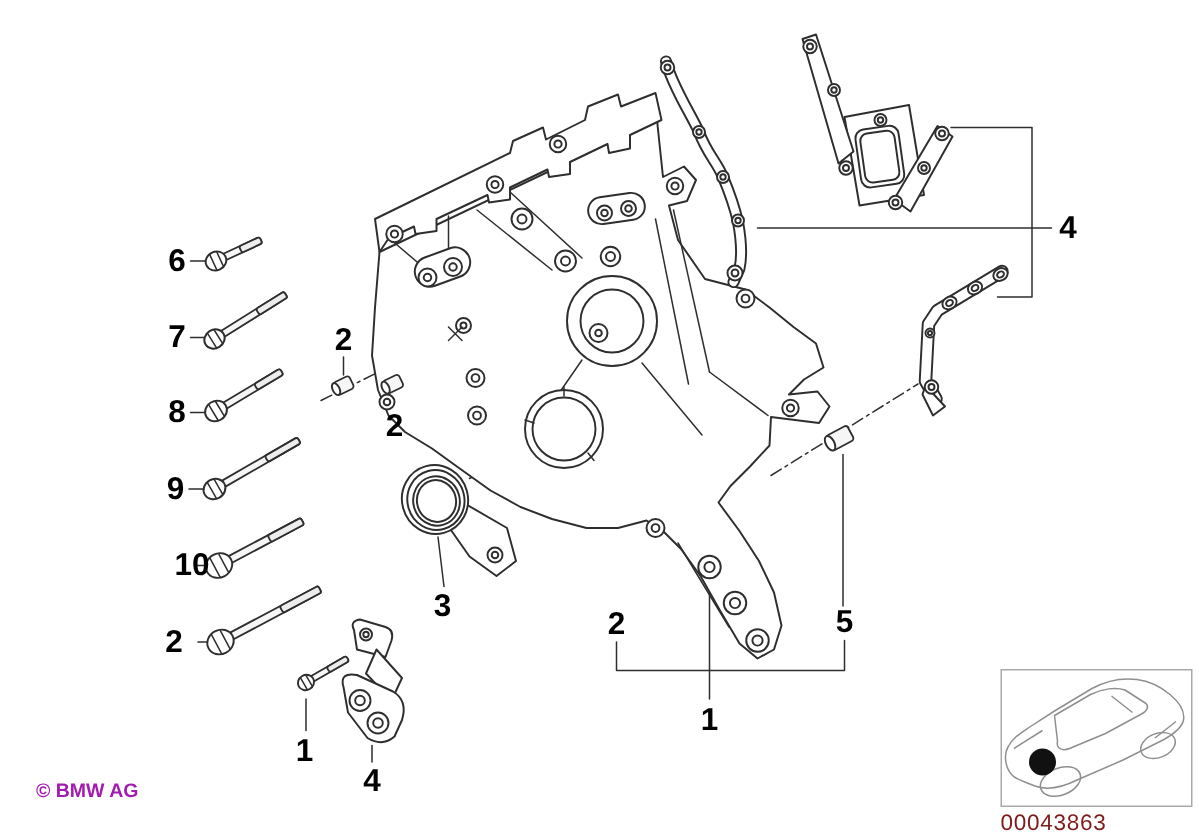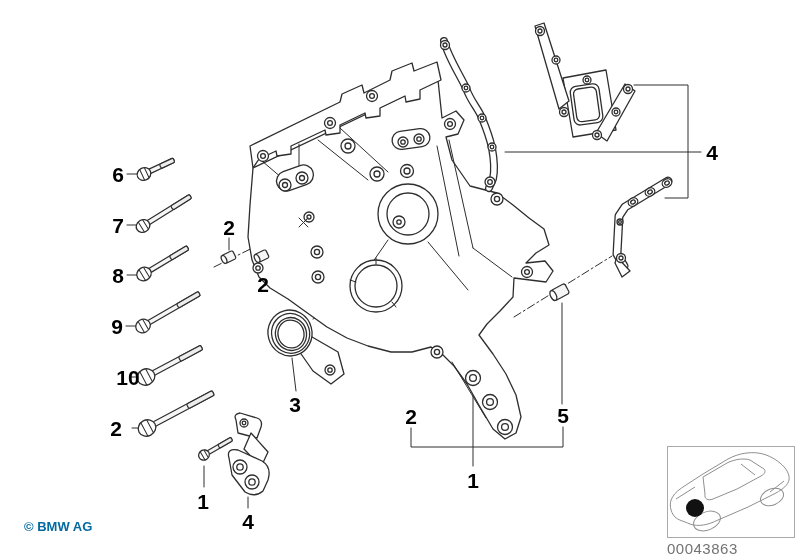--- a/index.html
+++ b/index.html
@@ -12,22 +12,22 @@
   .s   {fill:none;stroke:var(--line,#333);stroke-width:1.2;stroke-linecap:round;stroke-linejoin:round;}
   .thin{stroke-width:1;}
   .band {fill:none;stroke:var(--line,#333);stroke-width:8;stroke-linecap:round;stroke-linejoin:round;}
   .bandw{fill:none;stroke:#fff;stroke-width:5.4;stroke-linecap:round;stroke-linejoin:round;}
   .band2 {fill:none;stroke:var(--line,#333);stroke-width:9;stroke-linecap:round;stroke-linejoin:round;}
   .band2w{fill:none;stroke:#fff;stroke-width:6.4;stroke-linecap:round;stroke-linejoin:round;}
   .dash{stroke-dasharray:8 3 2 3;}
   .carline{stroke:#8f8f8f;stroke-width:1;fill:none;stroke-linejoin:round;}
   .callout{position:absolute;transform:translate(-50%,-50%);
            font-weight:bold;font-size:21px;color:#000;line-height:1;cursor:pointer;}
-  .copyright{position:absolute;left:24px;top:519px;font-size:13px;font-weight:600;color:#0369a1;}
-  .partcode{position:absolute;left:667px;top:540px;font-size:15px;color:#737373;letter-spacing:.5px;}
+  .copyright{position:absolute;left:24px;top:519px;font-size:13px;font-weight:600;color:#a21caf;}
+  .partcode{position:absolute;left:667px;top:540px;font-size:15px;color:#7f1d1d;letter-spacing:.5px;}
   .carbox{position:absolute;left:667px;top:446px;width:128px;height:92px;border:1px solid #a9a9a9;box-sizing:border-box;}
 </style>
 </head>
 <body style="background: rgb(255, 255, 255);">
 
 <div class="stage">
 
 <svg width="799" height="559" viewBox="0 0 799 559">
 
   <g>

